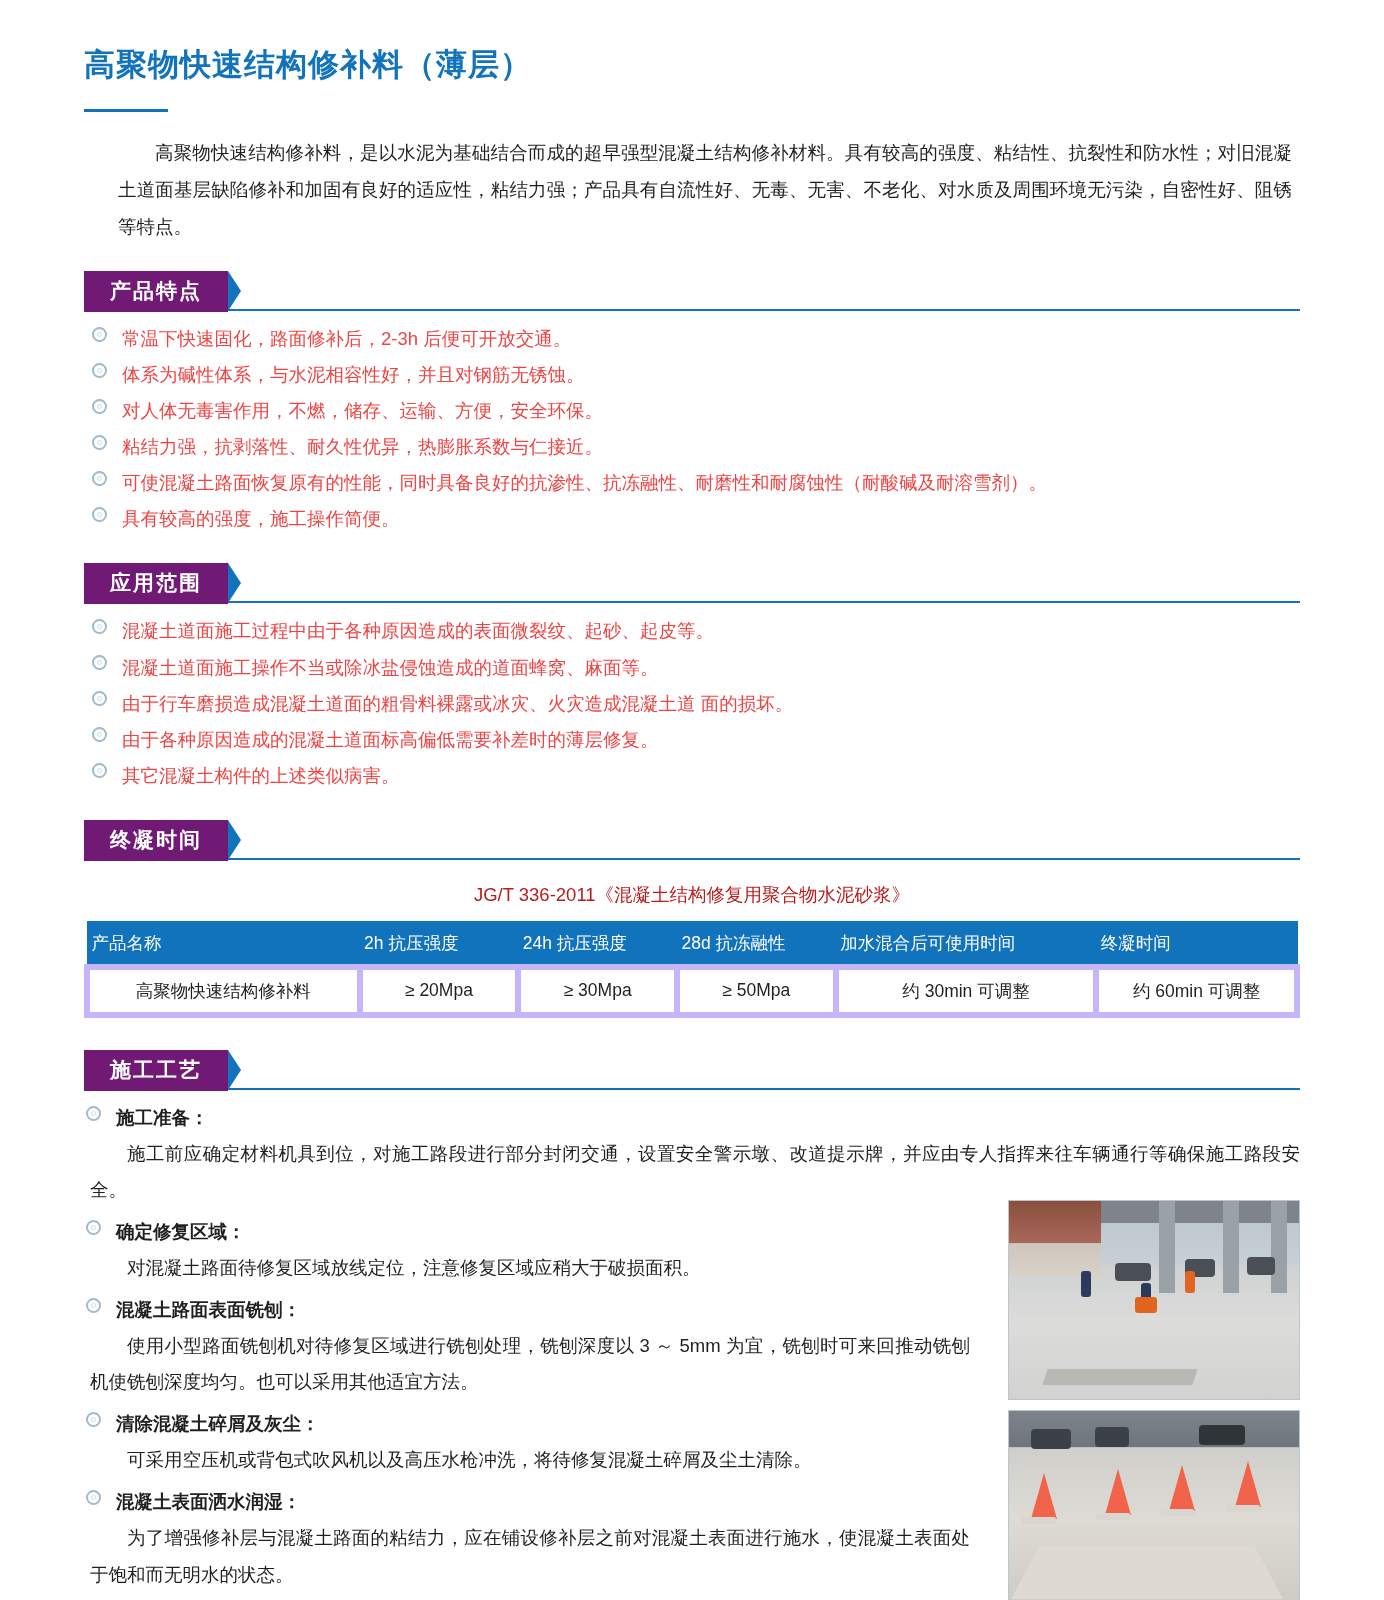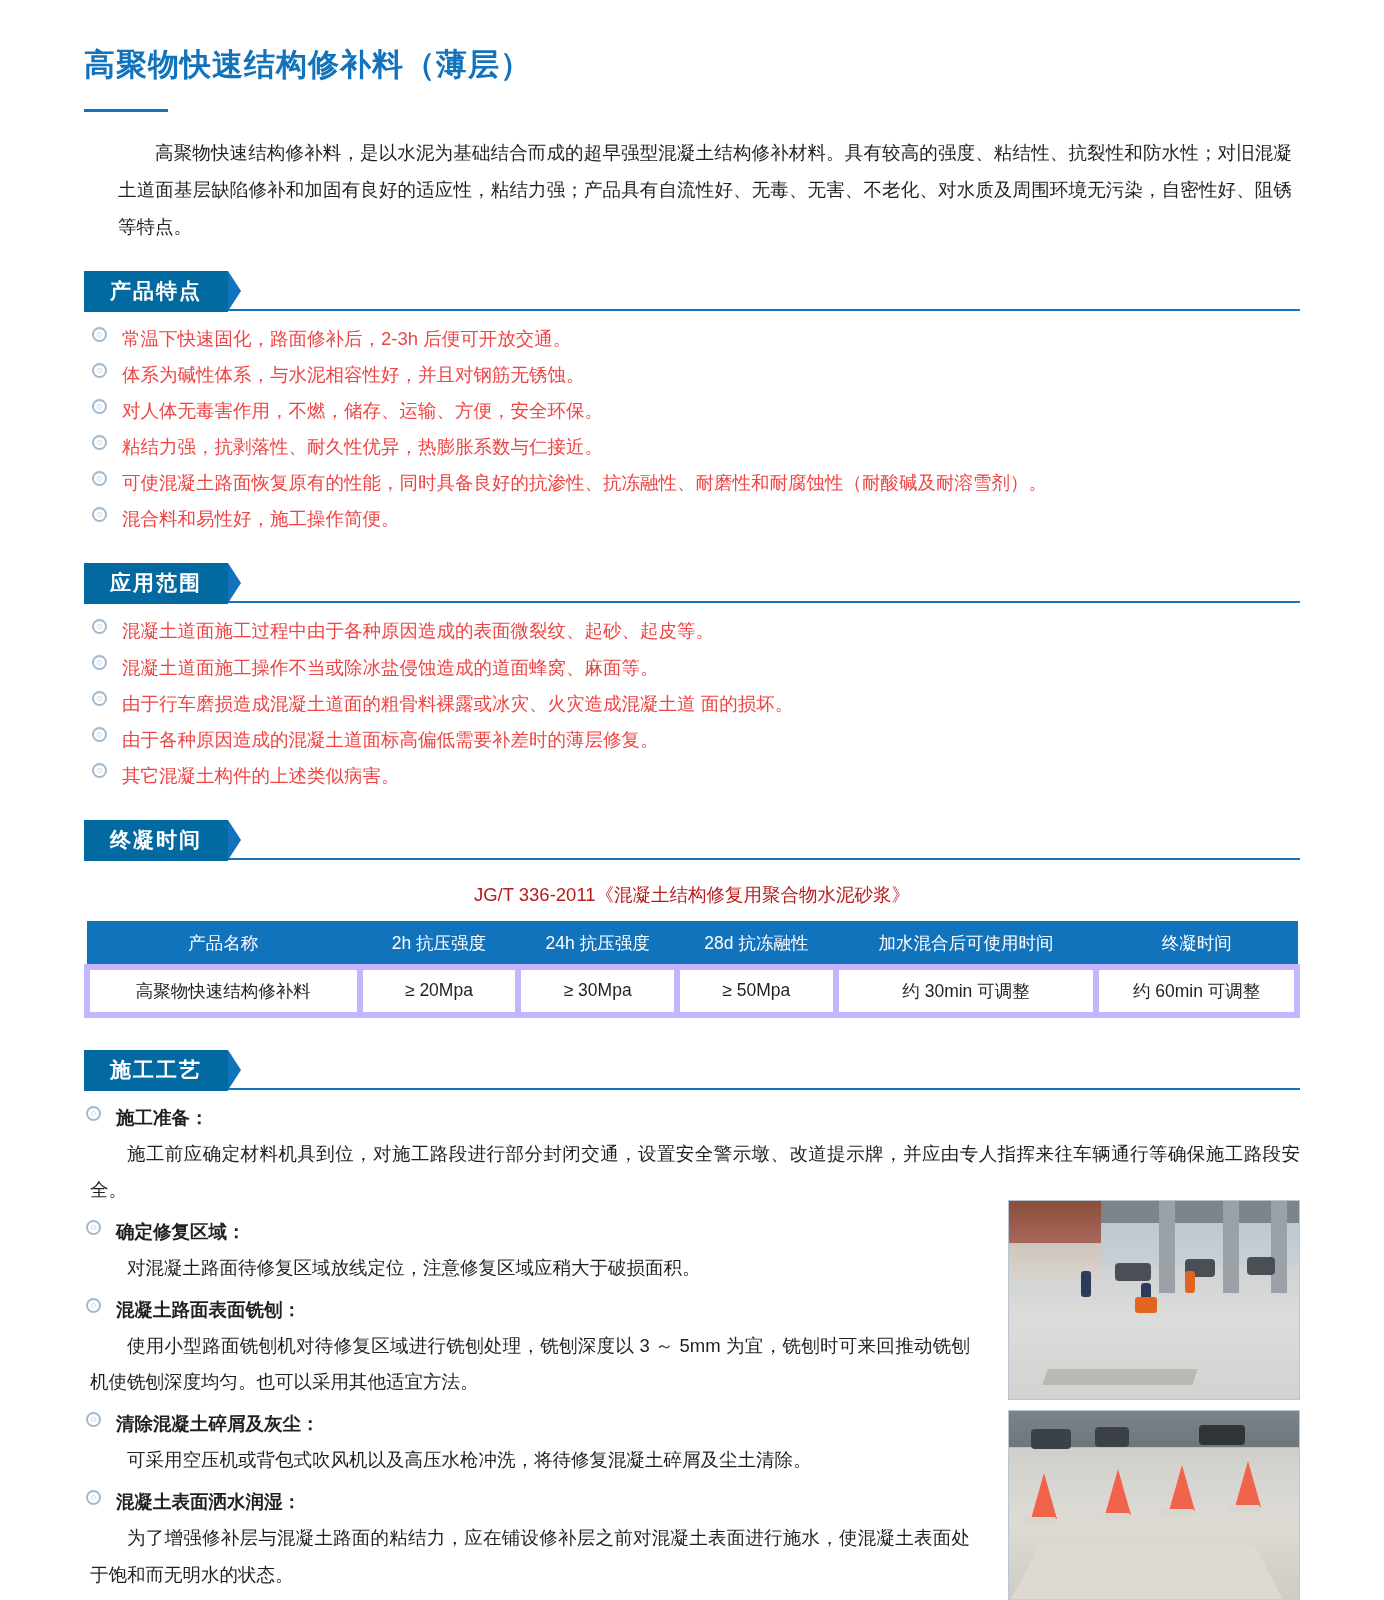--- a/index.html
+++ b/index.html
@@ -53,21 +53,21 @@
 
   
   .section-head {
     position: relative;
     height: 40px;
     margin-top: 26px;
     margin-bottom: 10px;
   }
   .section-head .tab {
     display: inline-block;
-    background: #0369a1;
+    background: #701a75;
     color: #ffffff;
     font-size: 21px;
     font-weight: bold;
     letter-spacing: 2px;
     padding: 6px 26px 7px 26px;
     position: relative;
     z-index: 2;
   }
   .section-head .tab:after {
     content: "";
@@ -139,21 +139,21 @@
     border-collapse: collapse;
     table-layout: fixed;
     font-size: 17.5px;
   }
   table.perf th {
     background: #1273bd;
     color: #ffffff;
     font-weight: normal;
     padding: 9px 4px;
     border: 1px solid #1273bd;
-    text-align: center;
+    text-align: left;
     white-space: nowrap;
   }
   table.perf td {
     border: 6px solid #c4b5fd;
     padding: 9px 4px;
     text-align: center;
     color: #231f20;
     background: #ffffff;
   }
 
@@ -317,21 +317,21 @@
   <div class="section-head">
     <span class="tab">产品特点</span>
     <span class="rule"></span>
   </div>
   <ul class="bullets">
     <li><span class="dot"></span><span>常温下快速固化，路面修补后，2-3h 后便可开放交通。</span></li>
     <li><span class="dot"></span><span>体系为碱性体系，与水泥相容性好，并且对钢筋无锈蚀。</span></li>
     <li><span class="dot"></span><span>对人体无毒害作用，不燃，储存、运输、方便，安全环保。</span></li>
     <li><span class="dot"></span><span>粘结力强，抗剥落性、耐久性优异，热膨胀系数与仁接近。</span></li>
     <li><span class="dot"></span><span>可使混凝土路面恢复原有的性能，同时具备良好的抗渗性、抗冻融性、耐磨性和耐腐蚀性（耐酸碱及耐溶雪剂）。</span></li>
-    <li><span class="dot"></span><span>混合料和易性好，施工操作简便。</span></li>
+    <li><span class="dot"></span><span>具有较高的强度，施工操作简便。</span></li>
   </ul>
 
   <div class="section-head">
     <span class="tab">应用范围</span>
     <span class="rule"></span>
   </div>
   <ul class="bullets">
     <li><span class="dot"></span><span>混凝土道面施工过程中由于各种原因造成的表面微裂纹、起砂、起皮等。</span></li>
     <li><span class="dot"></span><span>混凝土道面施工操作不当或除冰盐侵蚀造成的道面蜂窝、麻面等。</span></li>
     <li><span class="dot"></span><span>由于行车磨损造成混凝土道面的粗骨料裸露或冰灾、火灾造成混凝土道 面的损坏。</span></li>

